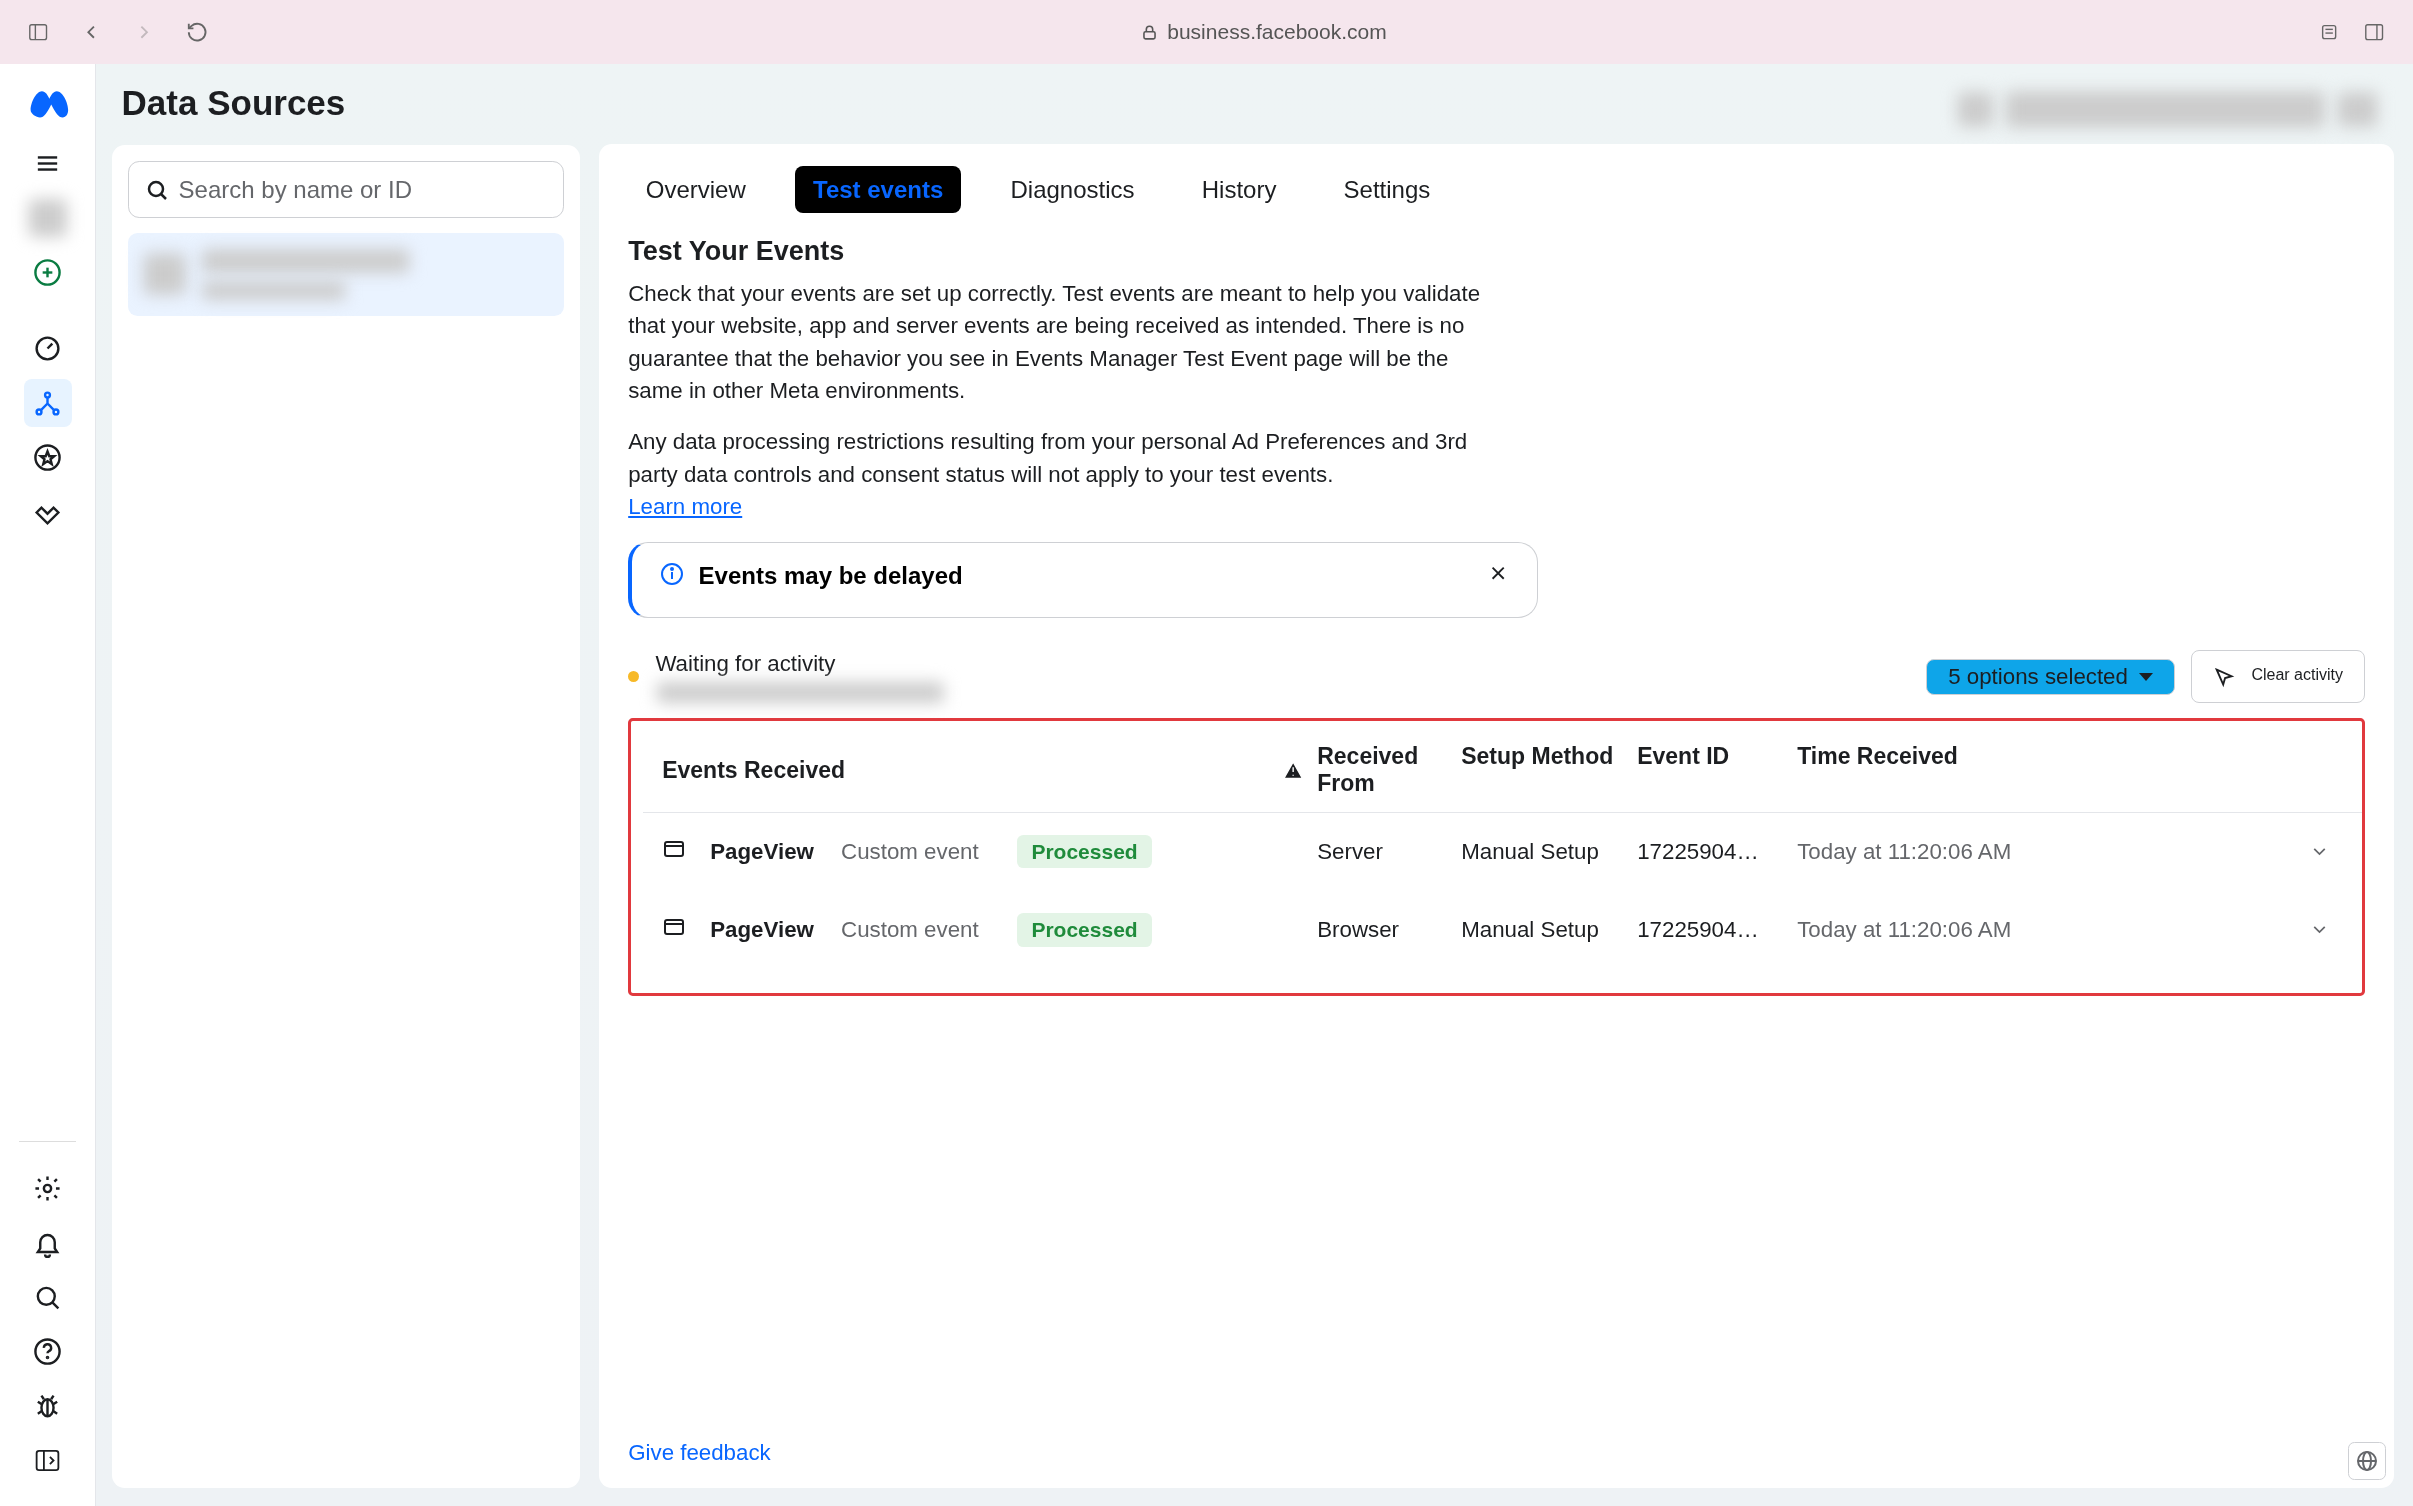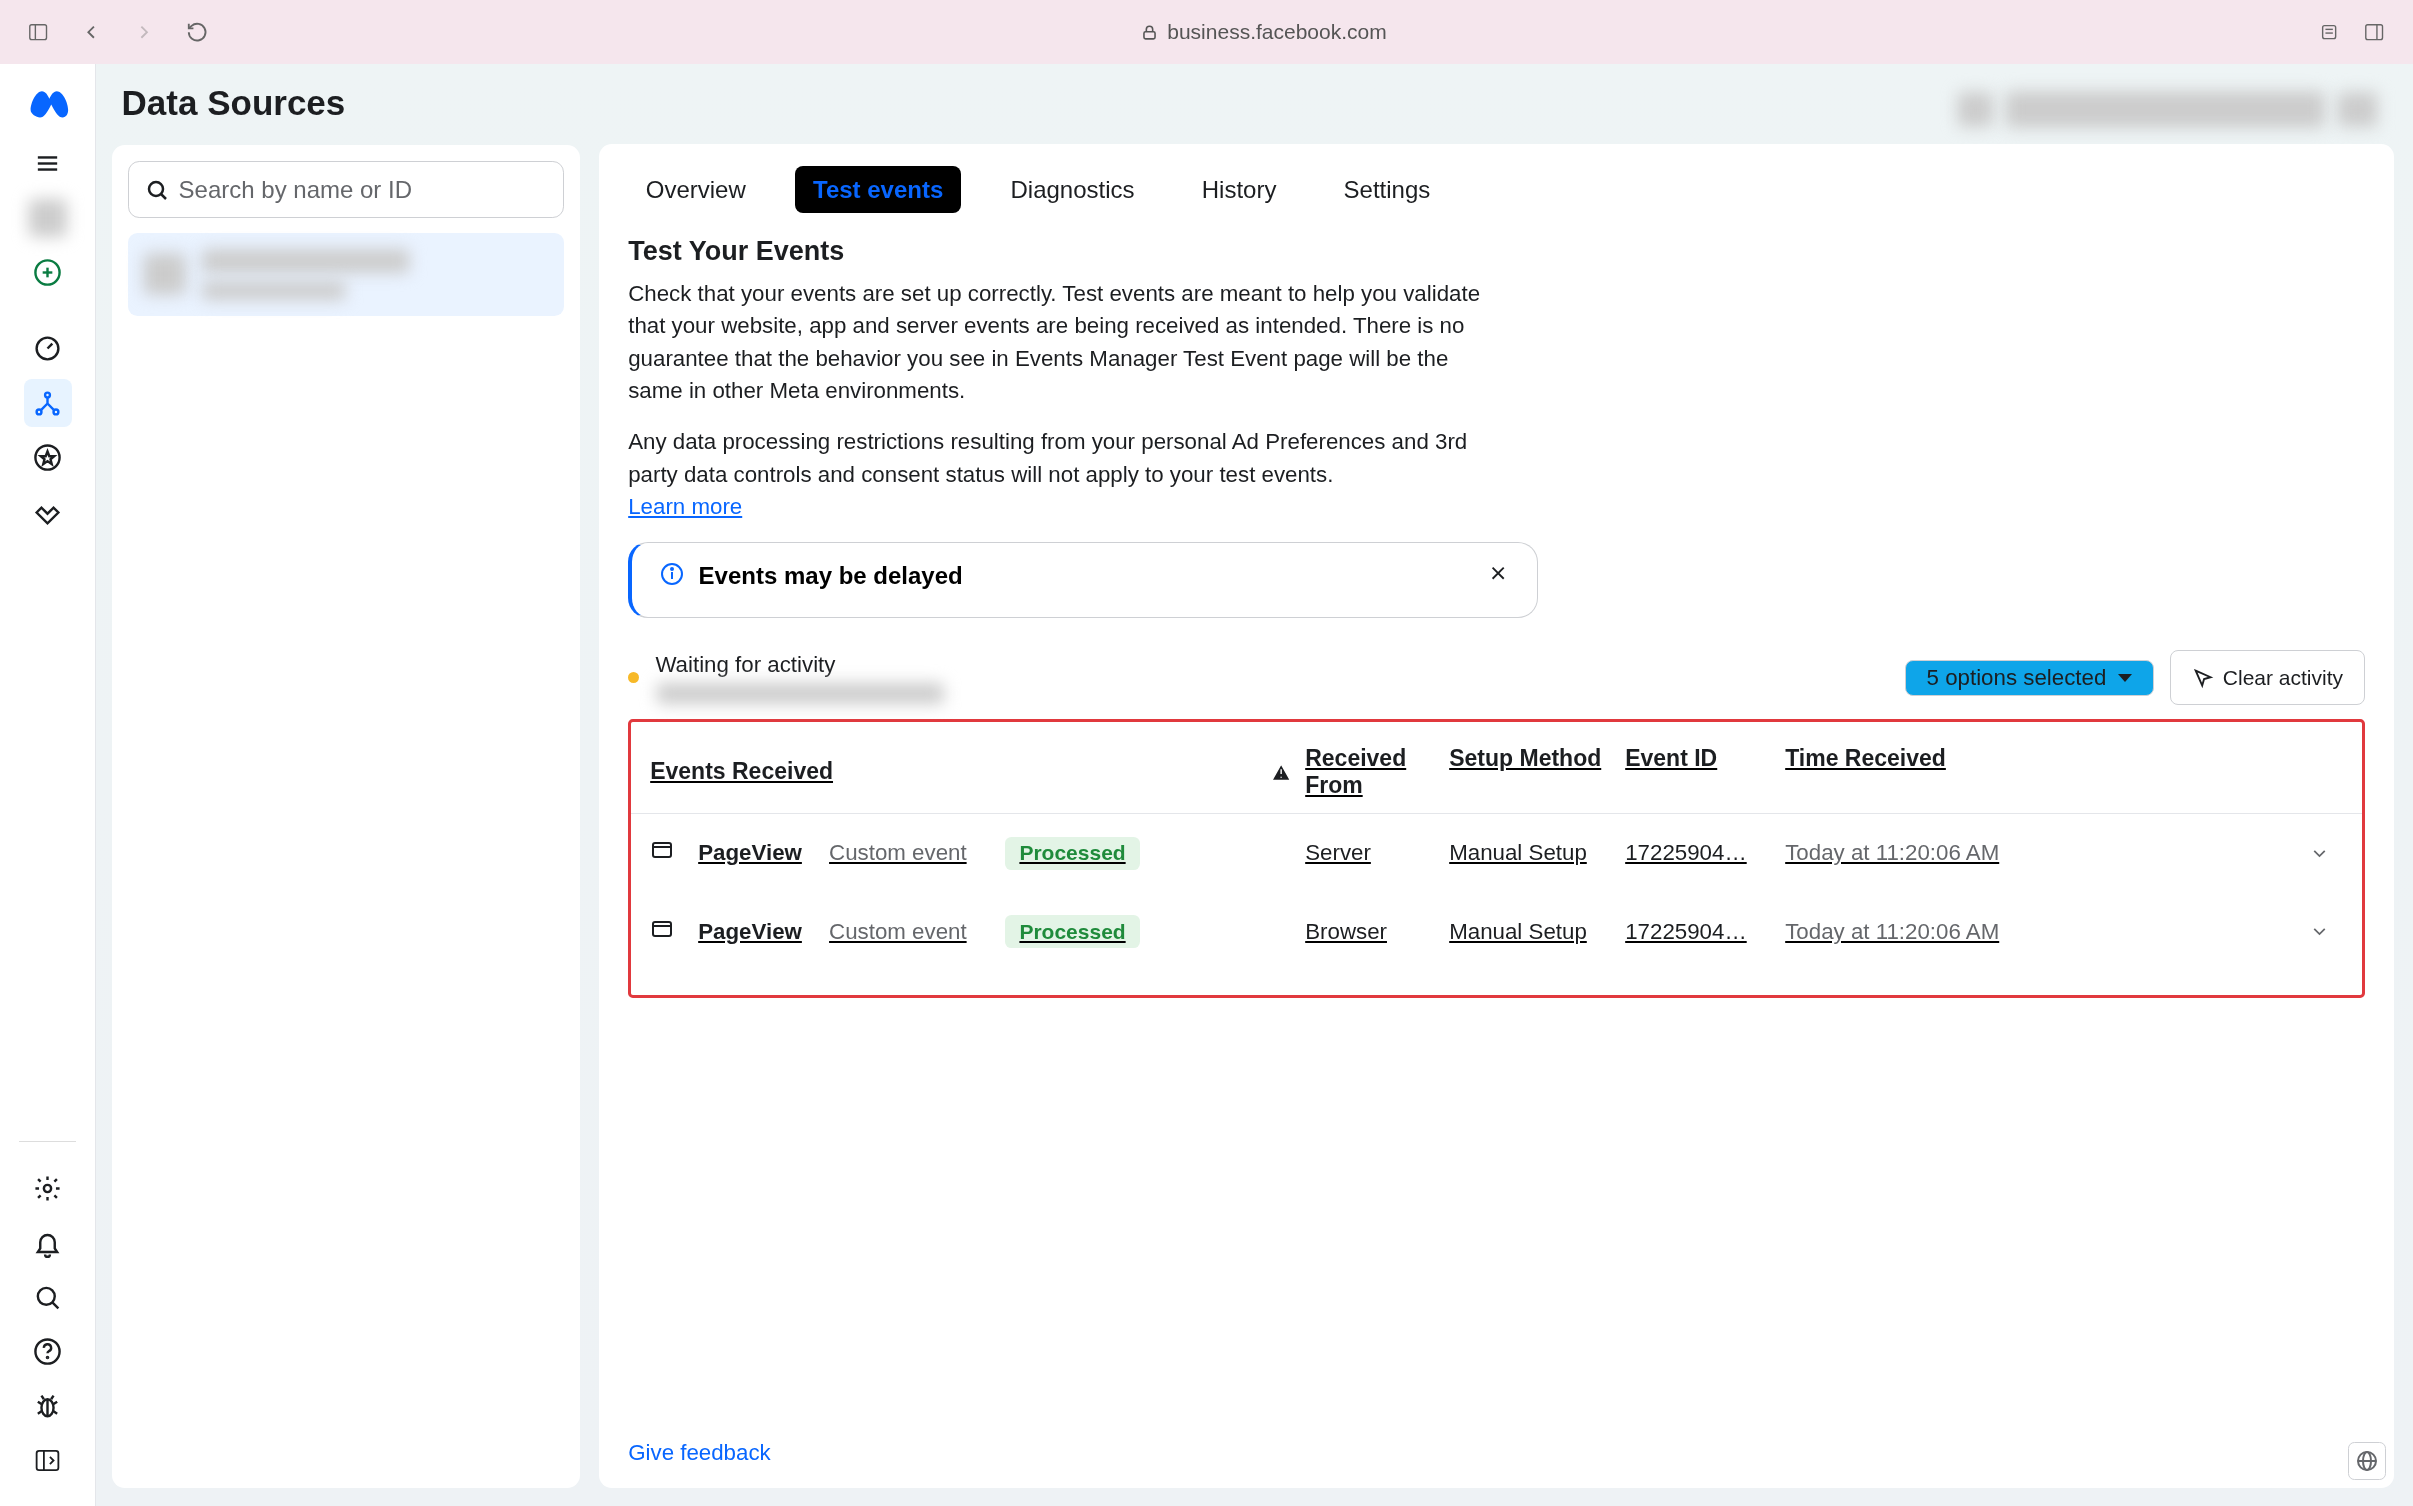--- a/index.html
+++ b/index.html
@@ -76,25 +76,25 @@
 .banner-close svg { width: 22.3px; height: 22.3px; }
 
 
 .activity-row { display: flex; align-items: center; margin-bottom: 14.4px; gap: 16px; }
 .status-dot { width: 11.2px; height: 11.2px; background: #f7b928; border-radius: 50%; }
 .status-text { font-size: 22.3px; color:#1c1e21; }
 .status-sub { height: 21px; width: 287px; margin-top: 4.8px; margin-left: 1.6px; }
 .activity-spacer { flex: 1; }
 .dropdown-btn { border: 0.8px solid #ced0d4; background: #0ea5e9; border-radius: 8px; padding: 4px 21px; font-size: 22.3px; cursor: pointer; display: flex; align-items: center; gap: 11.2px; color:#1c1e21; font-weight:500;}
 .dropdown-btn .caret { width:0;height:0;border-left:7.2px solid transparent;border-right:7.2px solid transparent;border-top:8.8px solid #1c1e21;}
-.clear-btn { border: 0.8px solid #ced0d4; background: #fff; border-radius: 8px; padding: 14.4px 21px; font-size: 21px; cursor: pointer; display: flex; align-items: flex-end; gap: 9px; color:#1c1e21; font-weight:500;}
+.clear-btn { border: 0.8px solid #ced0d4; background: #fff; border-radius: 8px; padding: 14.4px 21px; font-size: 16px; cursor: pointer; display: flex; align-items: flex-start; gap: 16px; color:#1c1e21; font-weight:500;}
 .clear-btn svg { width: 22.3px; height: 22.3px; }
 
 
-.table-wrap { border: 3.2px solid #e1393e; border-radius: 4.8px; padding: 8px 0 24px 0; text-decoration: underline; }
+.table-wrap { border: 3.2px solid #e1393e; border-radius: 4.8px; padding: 8px 0 24px 12px; }
 .table-head { display: flex; padding: 14.4px 19px; border-bottom: 0.8px solid #e4e6ea; font-weight: 700; font-size: 23px; color:#1c1e21; }
 .col-events { width: 607px; display:flex; align-items:center; gap:14.4px;}
 .col-warn { width: 48px; display:flex; align-items:center; justify-content:center;}
 .col-from { width: 144px; }
 .col-setup { width: 176px; }
 .col-eid { width: 160px; }
 .col-time { flex: 1; }
 .col-expand { width: 48px; display:flex; justify-content:center; align-items:center;}
 .table-row { display: flex; padding: 22.3px 19px; font-size: 22.3px; align-items:center; color:#1c1e21;}
 .event-icon svg { width:24px; height:24px; }

